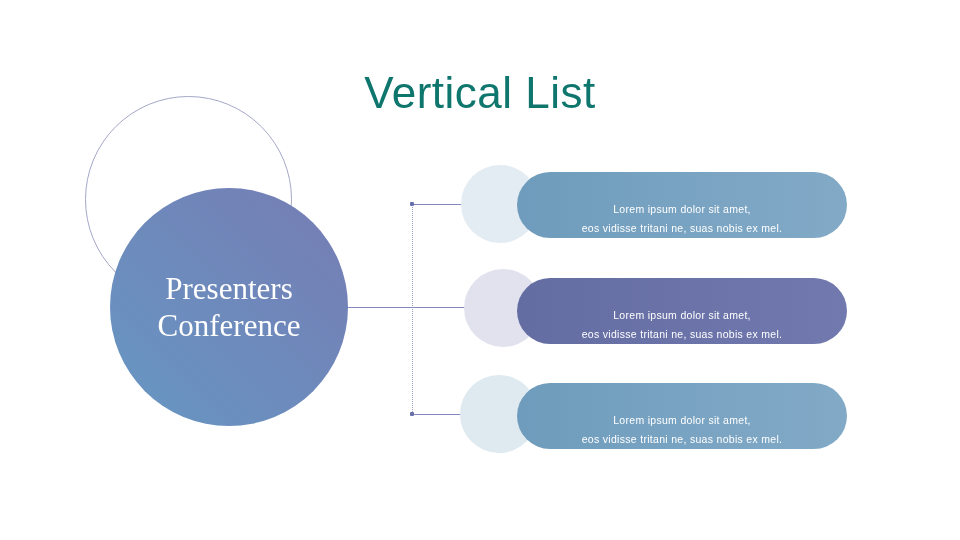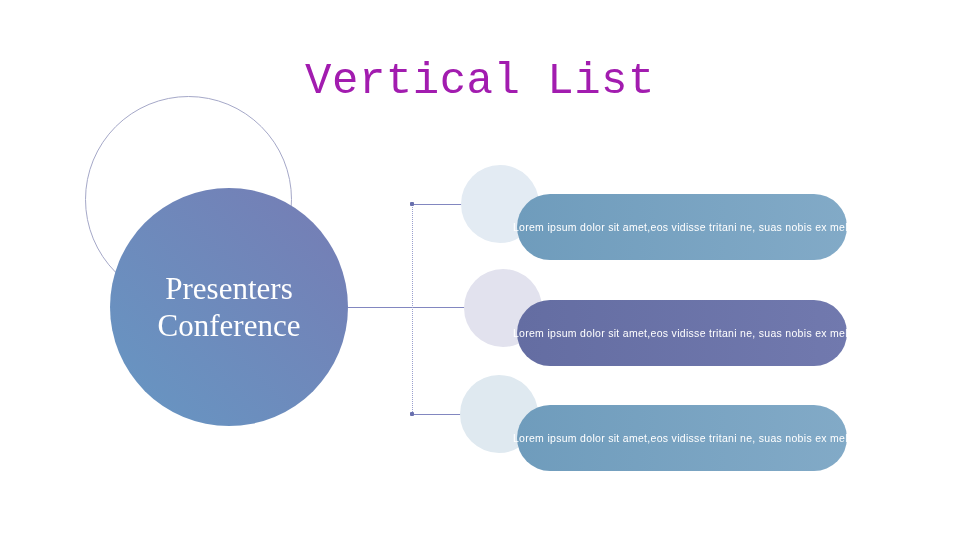--- a/index.html
+++ b/index.html
@@ -15,28 +15,28 @@
   }
   .slide {
     position: relative;
     width: 960px;
     height: 540px;
     background: #ffffff;
   }
   
   .title {
     position: absolute;
-    top: 56px;
+    top: 68px;
     left: 0;
     width: 100%;
     text-align: center;
-    font-family: Liberation Mono, monospace;
+    font-family: Liberation Sans, sans-serif;
     font-size: 44px;
     line-height: 50px;
-    color: #a21caf;
+    color: #0f766e;
     letter-spacing: 0.5px;
   }
   
   .outline-circle {
     position: absolute;
     left: 85px;
     top: 96px;
     width: 205px;
     height: 205px;
     border: 1px solid #a5a8c8;
@@ -122,24 +122,23 @@
   .halo-3 { left: 460px; top: 375px; background: #dfe9f0; }
   
   .pill {
     position: absolute;
     left: 517px;
     width: 330px;
     height: 66px;
     border-radius: 33px;
     z-index: 3;
     display: flex;
-    flex-direction: row;
+    flex-direction: column;
     align-items: center;
-    justify-content: center;
-    margin-top: 22px;
+    justify-content: flex-end;
   }
   .pill-1 { top: 172px; }
   .pill-2 { top: 278px; }
   .pill-3 { top: 383px; }
   .pill-blue   { background: linear-gradient(90deg, #6f9cbc 0%, #82aac7 100%); }
   .pill-purple { background: linear-gradient(90deg, #646da2 0%, #7179ae 100%); }
   .pill-line {
     color: #ffffff;
     font-size: 10.5px;
     line-height: 19px;

